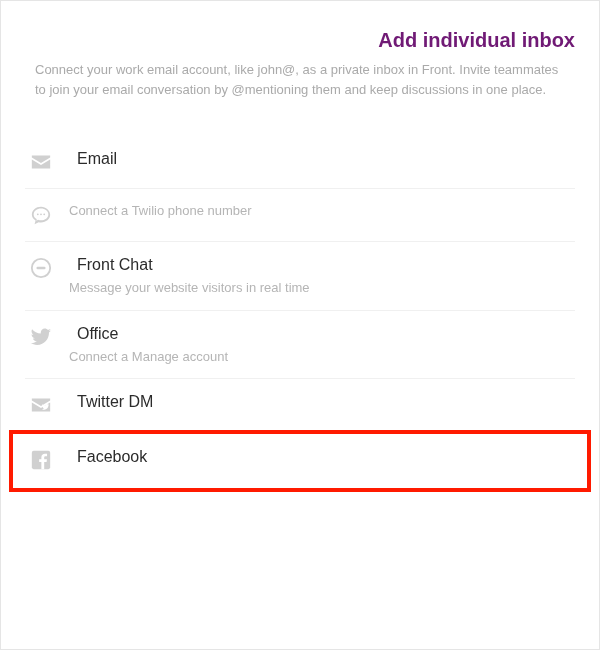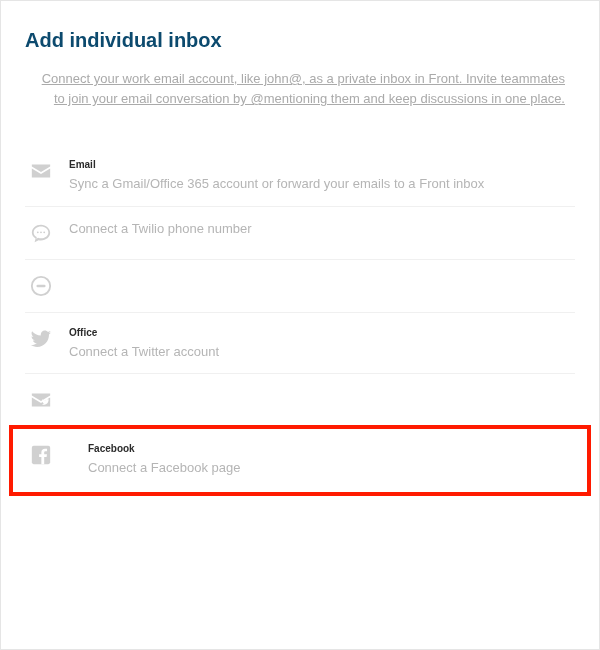--- a/index.html
+++ b/index.html
@@ -11,54 +11,52 @@
       width: 600px;
       height: 650px;
       font-family: -apple-system, BlinkMacSystemFont, "Segoe UI", Helvetica, Arial, sans-serif;
       background: #fff;
       border: 1px solid #e5e5e5;
     }
     .container {
       padding: 28px 24px 0 24px;
     }
     .title {
-      text-align: left;
+      text-align: right;
       font-size: 20px;
       font-weight: 600;
-      color: #0c4a6e;
-      margin-bottom: 17px;
+      color: #701a75;
+      margin-bottom: 8px;
     }
     .description {
-      text-align: right;
+      text-align: left;
       font-size: 13px;
       line-height: 1.55;
       color: #aaa;
       margin: 0 auto 36px auto;
       padding: 0 10px;
-      text-decoration: underline;
     }
     .list {
       list-style: none;
     }
     .item {
       display: flex;
       align-items: flex-start;
       padding: 14px 4px 14px 4px;
       border-bottom: 1px solid #f0f0f0;
       cursor: pointer;
     }
     .item:last-child {
       border-bottom: none;
     }
     .item.highlighted {
       outline: 4px solid #ff1a00;
       outline-offset: -2px;
       margin: 0 -14px;
       padding: 16px 18px 18px 18px;
-      gap: 19px;
     }
     .icon-wrap {
       width: 24px;
       height: 24px;
       flex: 0 0 24px;
       margin-right: 16px;
       display: flex;
       align-items: center;
       justify-content: center;
       color: #d0d0d0;
@@ -66,24 +64,25 @@
     .icon-wrap svg {
       width: 22px;
       height: 22px;
       fill: currentColor;
     }
     .text-wrap {
       flex: 1;
       min-width: 0;
     }
     .item-title {
-      font-size: 10px;
+      font-size: 16px;
       color: #2b2b2b;
-      font-weight: 700;
+      font-weight: 400;
       margin-bottom: 6px;
+      margin-left: 8px;
     }
     .item-sub {
       font-size: 13px;
       color: #b5b5b5;
       line-height: 1.2;
     }
   </style>
 </head>
 <body>
 
@@ -94,21 +93,20 @@
   <ul class="list">
 
     <li class="item">
       <span class="icon-wrap">
         <svg viewBox="0 0 24 24">
             <path d="M2 5h20v2l-10 6L2 7V5zm0 4.2l10 6 10-6V19H2V9.2z"></path>
           </svg>
       </span>
       <span class="text-wrap">
         <div class="item-title">Email</div>
-        <div class="item-sub">Sync a Gmail/Office 365 account or forward your emails to a Front inbox</div>
       </span>
     </li>
 
     <li class="item">
       <span class="icon-wrap">
         <svg viewBox="0 0 24 24">
             <path d="M12 3C6.5 3 2 6.8 2 11.4c0 2.7 1.6 5.1 4.1 6.6L5 22l4.4-2.1c.8.2 1.7.3 2.6.3 5.5 0 10-3.8 10-8.4S17.5 3 12 3zm0 2c4.4 0 8 2.9 8 6.4s-3.6 6.4-8 6.4c-.9 0-1.7-.1-2.5-.3l-.6-.2-2 .9.5-1.7-.6-.4C5 15 4 13.3 4 11.4 4 7.9 7.6 5 12 5zm-3.5 5.3a1 1 0 100 2 1 1 0 000-2zm3.5 0a1 1 0 100 2 1 1 0 000-2zm3.5 0a1 1 0 100 2 1 1 0 000-2z"></path>
           </svg>
       </span>
       <span class="text-wrap">
@@ -116,52 +114,56 @@
       </span>
     </li>
 
     <li class="item">
       <span class="icon-wrap">
         <svg viewBox="0 0 24 24">
             <circle cx="12" cy="12" r="10" fill="none" stroke="currentColor" stroke-width="2"></circle>
             <rect x="7" y="10.6" width="10" height="2.8" rx="1.4"></rect>
           </svg>
       </span>
+      <span class="text-wrap">
+        <div class="item-title">Front Chat</div>
+        <div class="item-sub">Message your website visitors in real time</div>
+      </span>
     </li>
 
     <li class="item">
       <span class="icon-wrap">
         <svg viewBox="0 0 24 24">
             <path d="M23 4.9c-.8.4-1.7.6-2.6.8.9-.6 1.7-1.5 2-2.5-.9.5-1.9.9-2.9 1.1-.8-.9-2-1.5-3.3-1.5-2.5 0-4.5 2-4.5 4.5 0 .4 0 .7.1 1C8 8.1 4.6 6.3 2.3 3.5c-.4.7-.6 1.4-.6 2.3 0 1.6.8 2.9 2 3.8-.7 0-1.4-.2-2-.6v.1c0 2.2 1.6 4 3.6 4.4-.4.1-.8.2-1.2.2-.3 0-.6 0-.9-.1.6 1.8 2.3 3.1 4.3 3.1-1.6 1.2-3.6 2-5.7 2-.4 0-.7 0-1.1-.1 2 1.3 4.4 2 7 2 8.4 0 13-7 13-13v-.6c.9-.6 1.7-1.5 2.3-2.4z"></path>
           </svg>
       </span>
       <span class="text-wrap">
         <div class="item-title">Office</div>
-        <div class="item-sub">Connect a Twitter account</div>
+        <div class="item-sub">Connect a Manage account</div>
       </span>
     </li>
 
     <li class="item">
       <span class="icon-wrap">
         <svg viewBox="0 0 24 24">
             <path d="M2 5h20v2l-10 6L2 7V5zm0 4.2l10 6 10-6V19H2V9.2z"></path>
             <path d="M18.2 10.9c-.9 0-1.6.7-1.6 1.6 0 .1 0 .2.1.3-1.3-.1-2.4-.7-3.2-1.6-.1.2-.2.5-.2.8 0 .6.3 1 .7 1.3-.3 0-.5-.1-.7-.2 0 .8.6 1.4 1.3 1.5-.1 0-.3.1-.4.1h-.3c.2.6.8 1.1 1.5 1.1-.6.4-1.3.7-2 .7h-.4c.7.5 1.6.7 2.5.7 3 0 4.6-2.5 4.6-4.6v-.2c.3-.2.6-.5.8-.8-.3.1-.6.2-.9.3.3-.2.6-.5.7-.9-.3.2-.7.3-1 .4-.3-.3-.7-.5-1.2-.5z" fill="#fff"></path>
           </svg>
       </span>
       <span class="text-wrap">
+        <div class="item-title">Twitter DM</div>
       </span>
     </li>
 
     <li class="item highlighted">
       <span class="icon-wrap">
         <svg viewBox="0 0 24 24">
             <rect x="2" y="2" width="20" height="20" rx="2"></rect>
             <path d="M15.5 22v-7.7h2.6l.4-3h-3V9.4c0-.9.2-1.5 1.5-1.5h1.6V5.2c-.3 0-1.2-.1-2.3-.1-2.3 0-3.9 1.4-3.9 4v2.2H10v3h2.4V22h3.1z" fill="#fff"></path>
           </svg>
       </span>
       <span class="text-wrap">
         <div class="item-title">Facebook</div>
-        <div class="item-sub">Connect a Facebook page</div>
       </span>
     </li>
 
   </ul>
 </div>
 
 </body></html>

